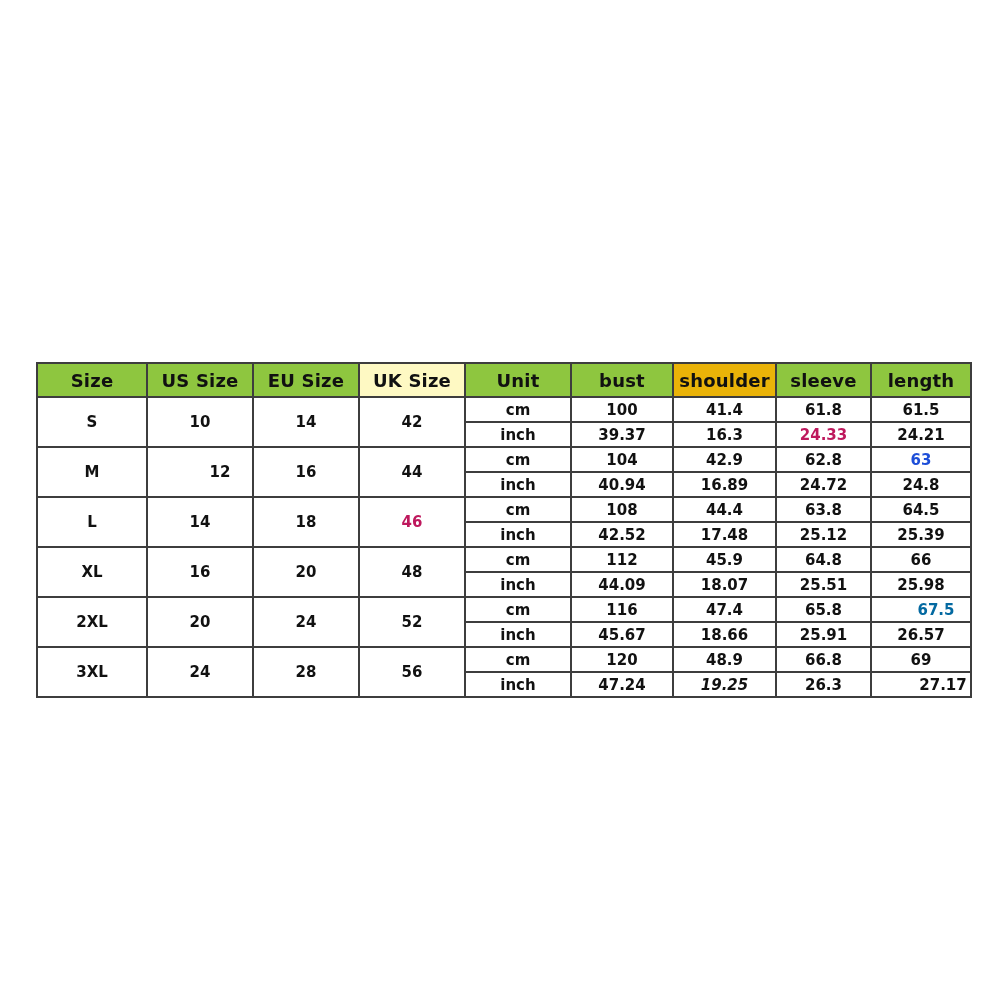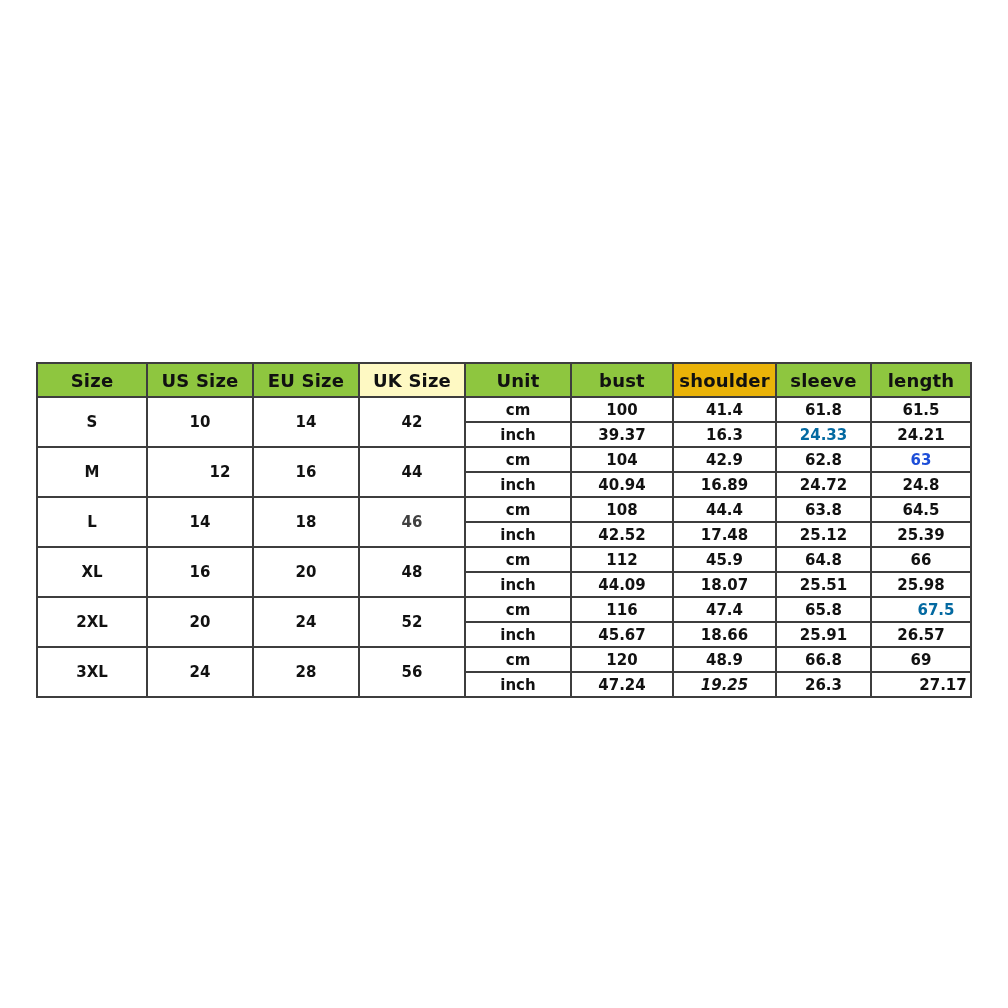--- a/index.html
+++ b/index.html
@@ -118,21 +118,21 @@
           <td style="color: rgb(17, 17, 17);">cm</td>
           <td style="color: rgb(17, 17, 17);">100</td>
           <td style="color: rgb(17, 17, 17);">41.4</td>
           <td style="color: rgb(17, 17, 17);">61.8</td>
           <td style="color: rgb(17, 17, 17);">61.5</td>
         </tr>
         <tr class="row-inch">
           <td style="color: rgb(17, 17, 17);">inch</td>
           <td style="color: rgb(17, 17, 17);">39.37</td>
           <td style="color: rgb(17, 17, 17);">16.3</td>
-          <td style="color: #0369a1; margin-top: 13px;">24.33</td>
+          <td style="color: #be185d; margin-top: 13px;">24.33</td>
           <td style="color: rgb(17, 17, 17);">24.21</td>
         </tr>
         <tr class="row-cm">
           <td class="group-cell" rowspan="2" style="color: rgb(17, 17, 17);">M</td>
           <td class="group-cell" rowspan="2" style="color: rgb(17, 17, 17); padding-left: 40px;">12</td>
           <td class="group-cell" rowspan="2" style="color: rgb(17, 17, 17);">16</td>
           <td class="group-cell" rowspan="2" style="color: rgb(17, 17, 17);">44</td>
           <td style="color: rgb(17, 17, 17);">cm</td>
           <td style="color: rgb(17, 17, 17);">104</td>
           <td style="color: rgb(17, 17, 17);">42.9</td>
@@ -143,21 +143,21 @@
           <td style="color: rgb(17, 17, 17);">inch</td>
           <td style="color: rgb(17, 17, 17);">40.94</td>
           <td style="color: rgb(17, 17, 17);">16.89</td>
           <td style="color: rgb(17, 17, 17); text-align: center;">24.72</td>
           <td style="color: rgb(17, 17, 17);">24.8</td>
         </tr>
         <tr class="row-cm">
           <td class="group-cell" rowspan="2" style="color: rgb(17, 17, 17);">L</td>
           <td class="group-cell" rowspan="2" style="color: rgb(17, 17, 17);">14</td>
           <td class="group-cell" rowspan="2" style="color: rgb(17, 17, 17);">18</td>
-          <td class="group-cell" rowspan="2" style="color: #404040;">46</td>
+          <td class="group-cell" rowspan="2" style="color: #be185d;">46</td>
           <td style="color: rgb(17, 17, 17);">cm</td>
           <td style="color: rgb(17, 17, 17);">108</td>
           <td style="color: rgb(17, 17, 17);">44.4</td>
           <td style="color: rgb(17, 17, 17);">63.8</td>
           <td style="color: rgb(17, 17, 17);">64.5</td>
         </tr>
         <tr class="row-inch">
           <td style="color: rgb(17, 17, 17);">inch</td>
           <td style="color: rgb(17, 17, 17);">42.52</td>
           <td style="color: rgb(17, 17, 17);">17.48</td>

